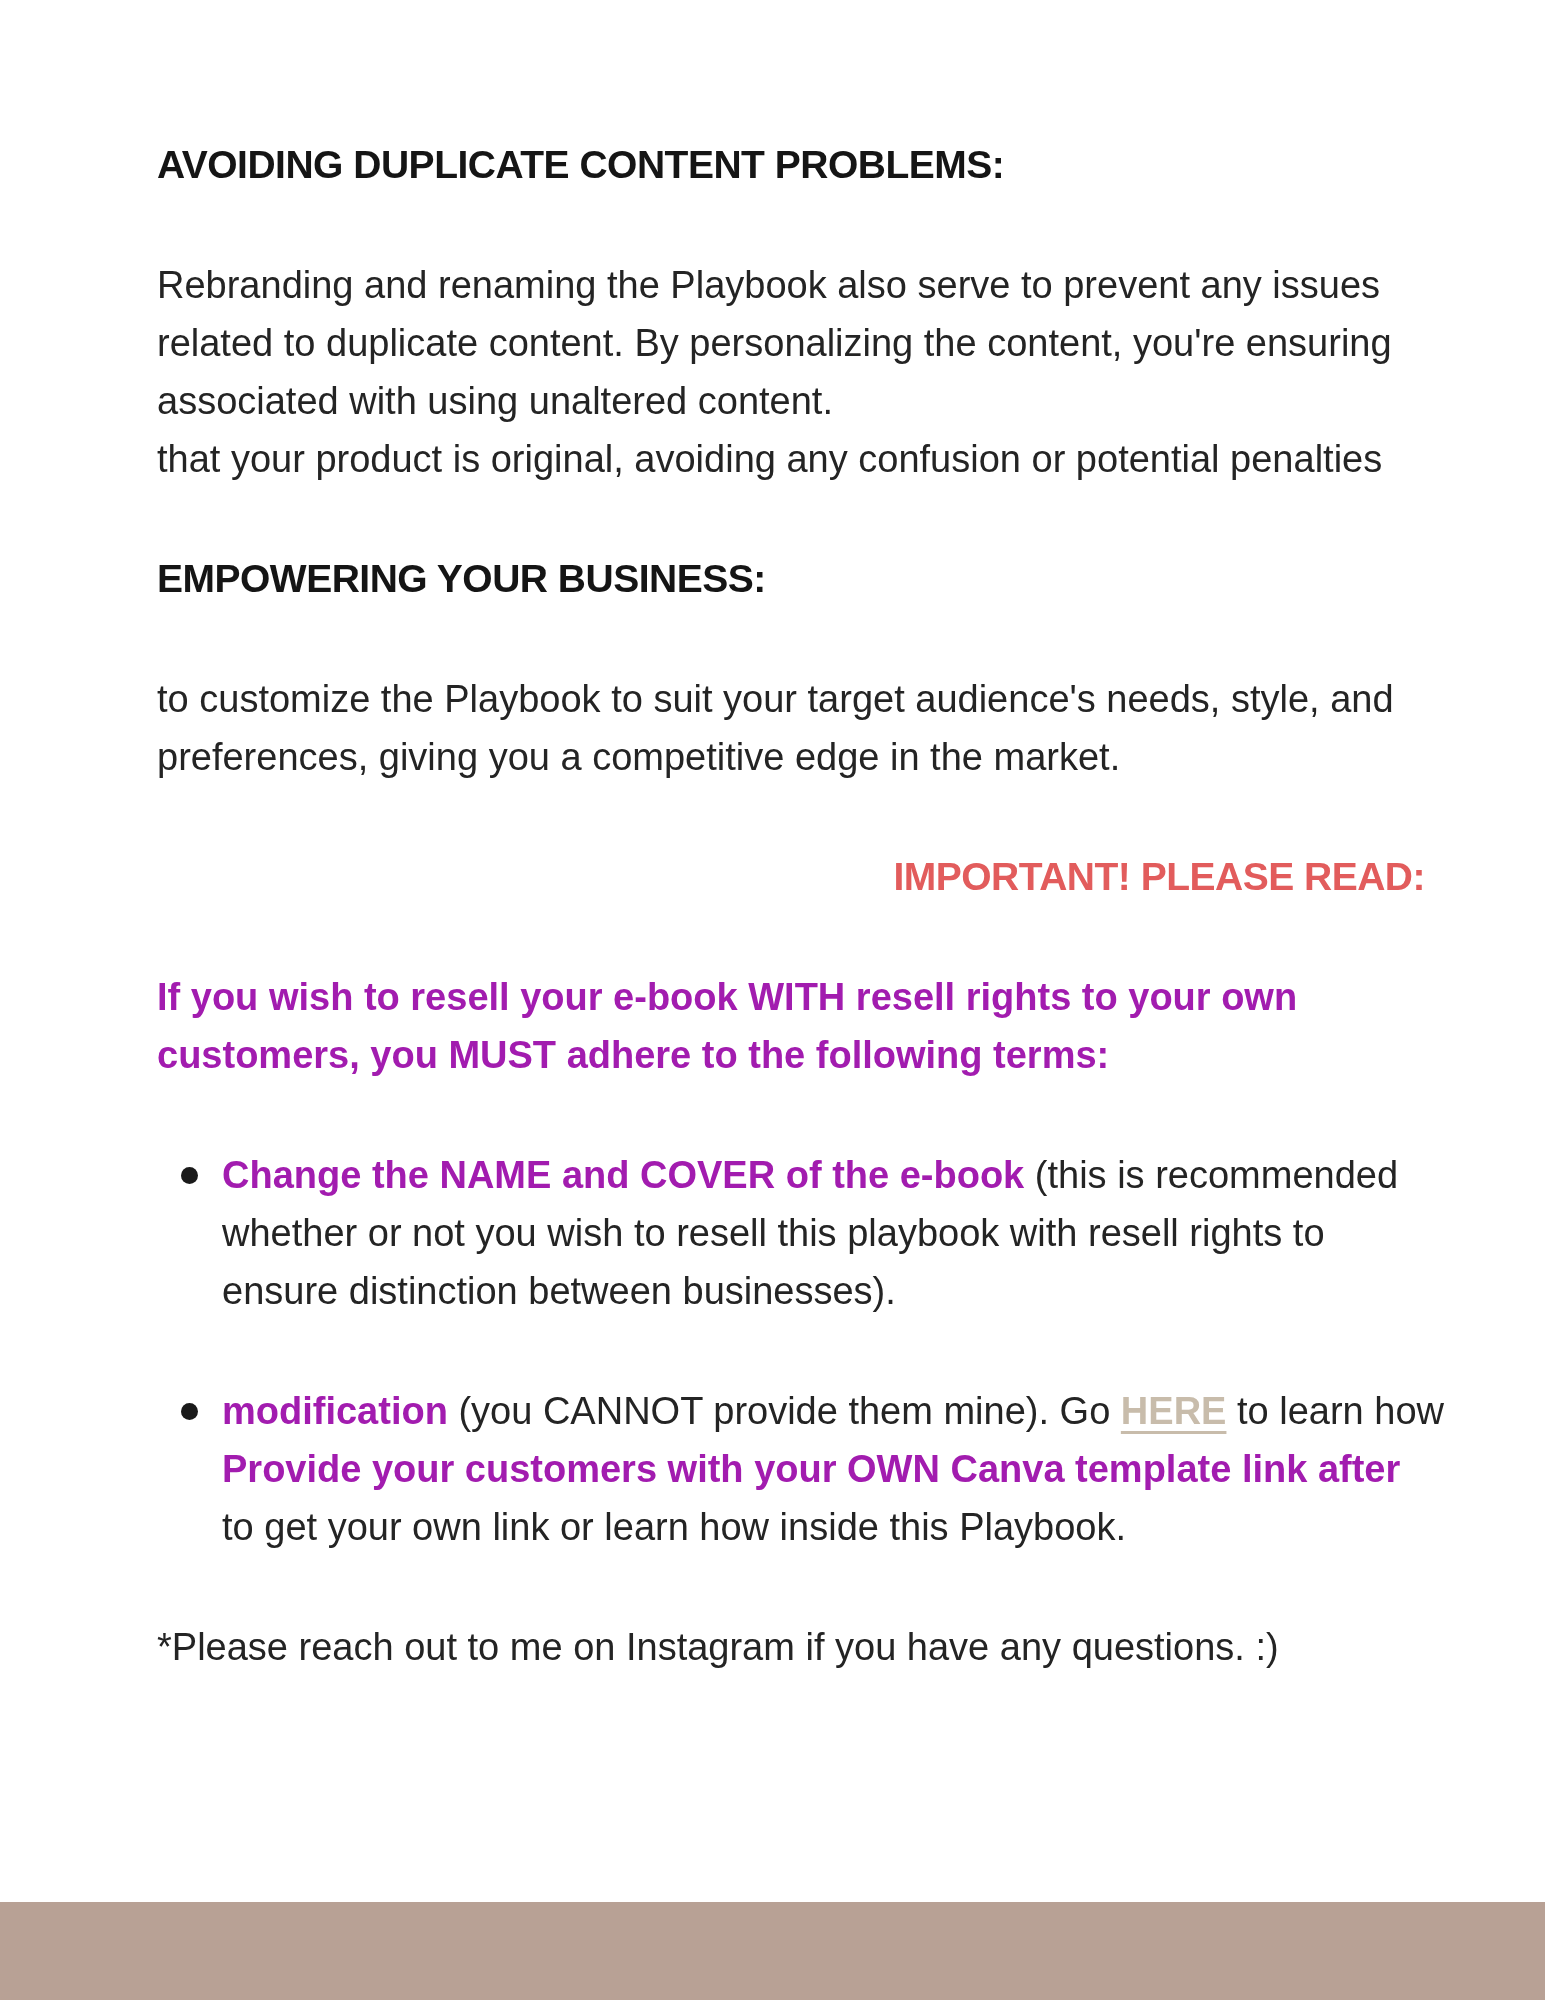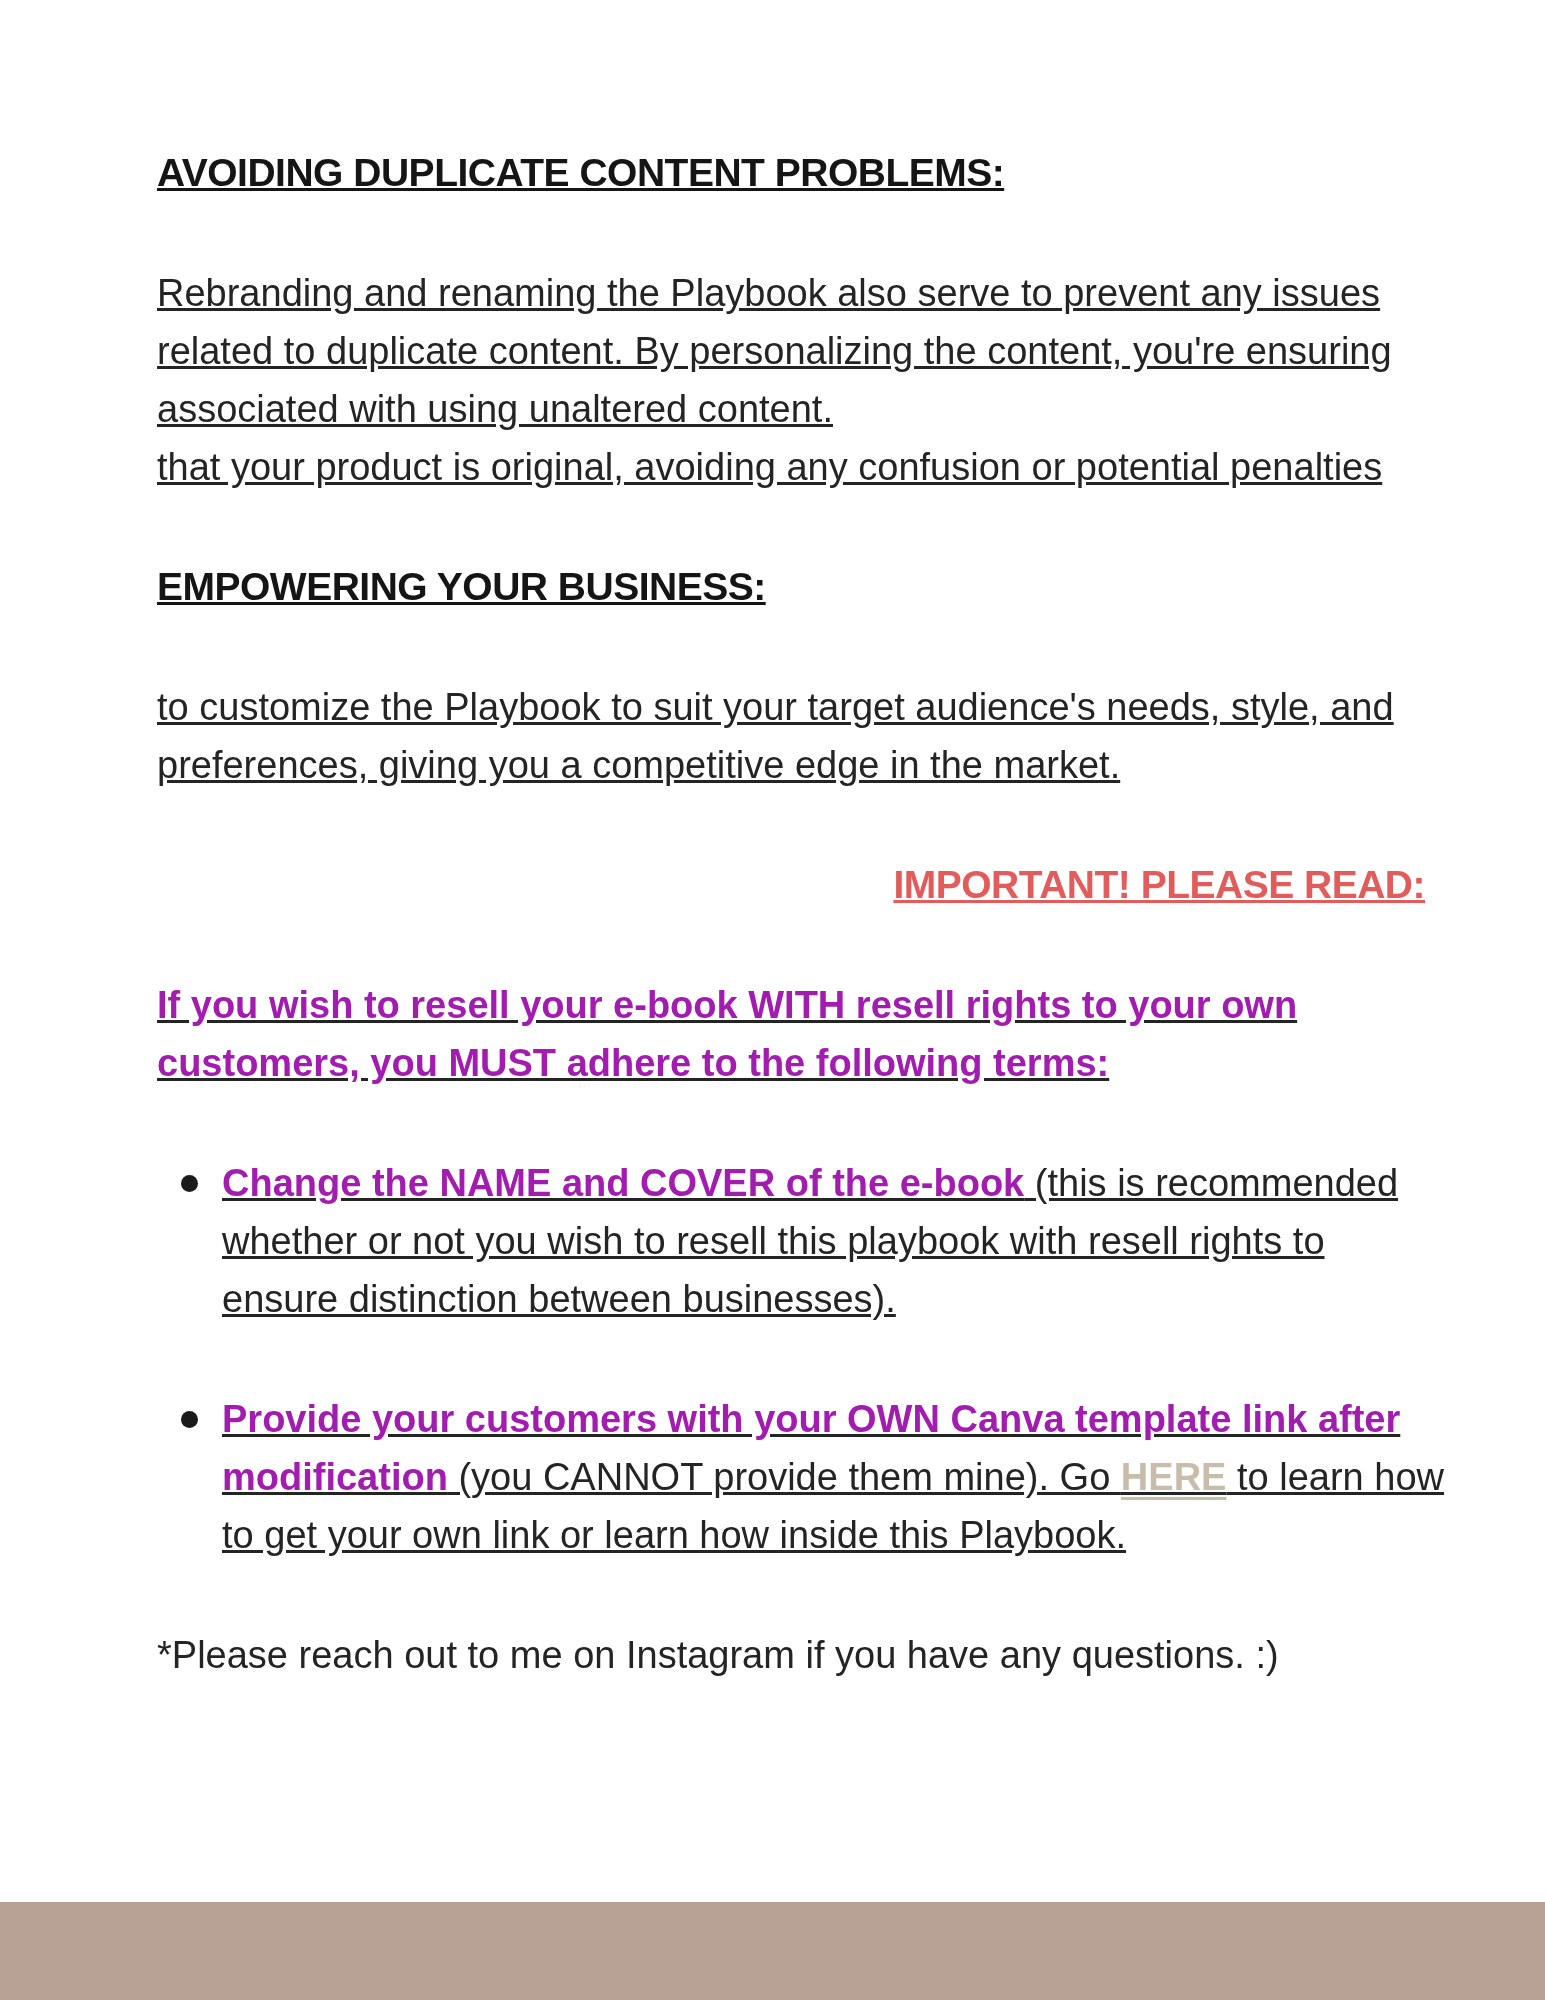--- a/index.html
+++ b/index.html
@@ -9,21 +9,21 @@
     font-family: "Liberation Sans", "DejaVu Sans", sans-serif;
     color: var(--text, #222222);
     position: relative;
     overflow: hidden;
   }
   .page { position: absolute; inset: 0; background: #ffffff; }
   .content {
     position: absolute;
     left: 157px; right: 120px; top: 136px;
   }
-  .block { margin: 8px 0 62px 0; text-decoration: underline; }
+  .block { margin: 0 0 62px 0; }
   .heading {
     font-size: 39px; font-weight: bold;
     line-height: 58px; letter-spacing: -0.5px;
     color: #151515; white-space: nowrap;
   }
   .heading.red { color: var(--accent, #e25c5c); text-align: right; }
   .line {
     font-size: 38px; line-height: 58px;
     white-space: nowrap; color: #242424;
   }
@@ -78,22 +78,22 @@
 
     <div class="bullet block">
       <span class="dot"></span>
       <div class="line"><span class="b">Change the NAME and COVER of the e-book</span><span> (this is recommended</span></div>
       <div class="line">whether or not you wish to resell this playbook with resell rights to</div>
       <div class="line">ensure distinction between businesses).</div>
     </div>
 
     <div class="bullet block">
       <span class="dot"></span>
+      <div class="line"><span class="b">modification</span><span> (you CANNOT provide them mine). Go </span><a class="link">HERE</a><span> to learn how</span></div>
       <div class="line b">Provide your customers with your OWN Canva template link after</div>
-      <div class="line"><span class="b">modification</span><span> (you CANNOT provide them mine). Go </span><a class="link">HERE</a><span> to learn how</span></div>
       <div class="line">to get your own link or learn how inside this Playbook.</div>
     </div>
 
     <div class="line">*Please reach out to me on Instagram if you have any questions. :)</div>
 
   </div>
 
   <div class="footer-bar"></div>
 </div>
 

